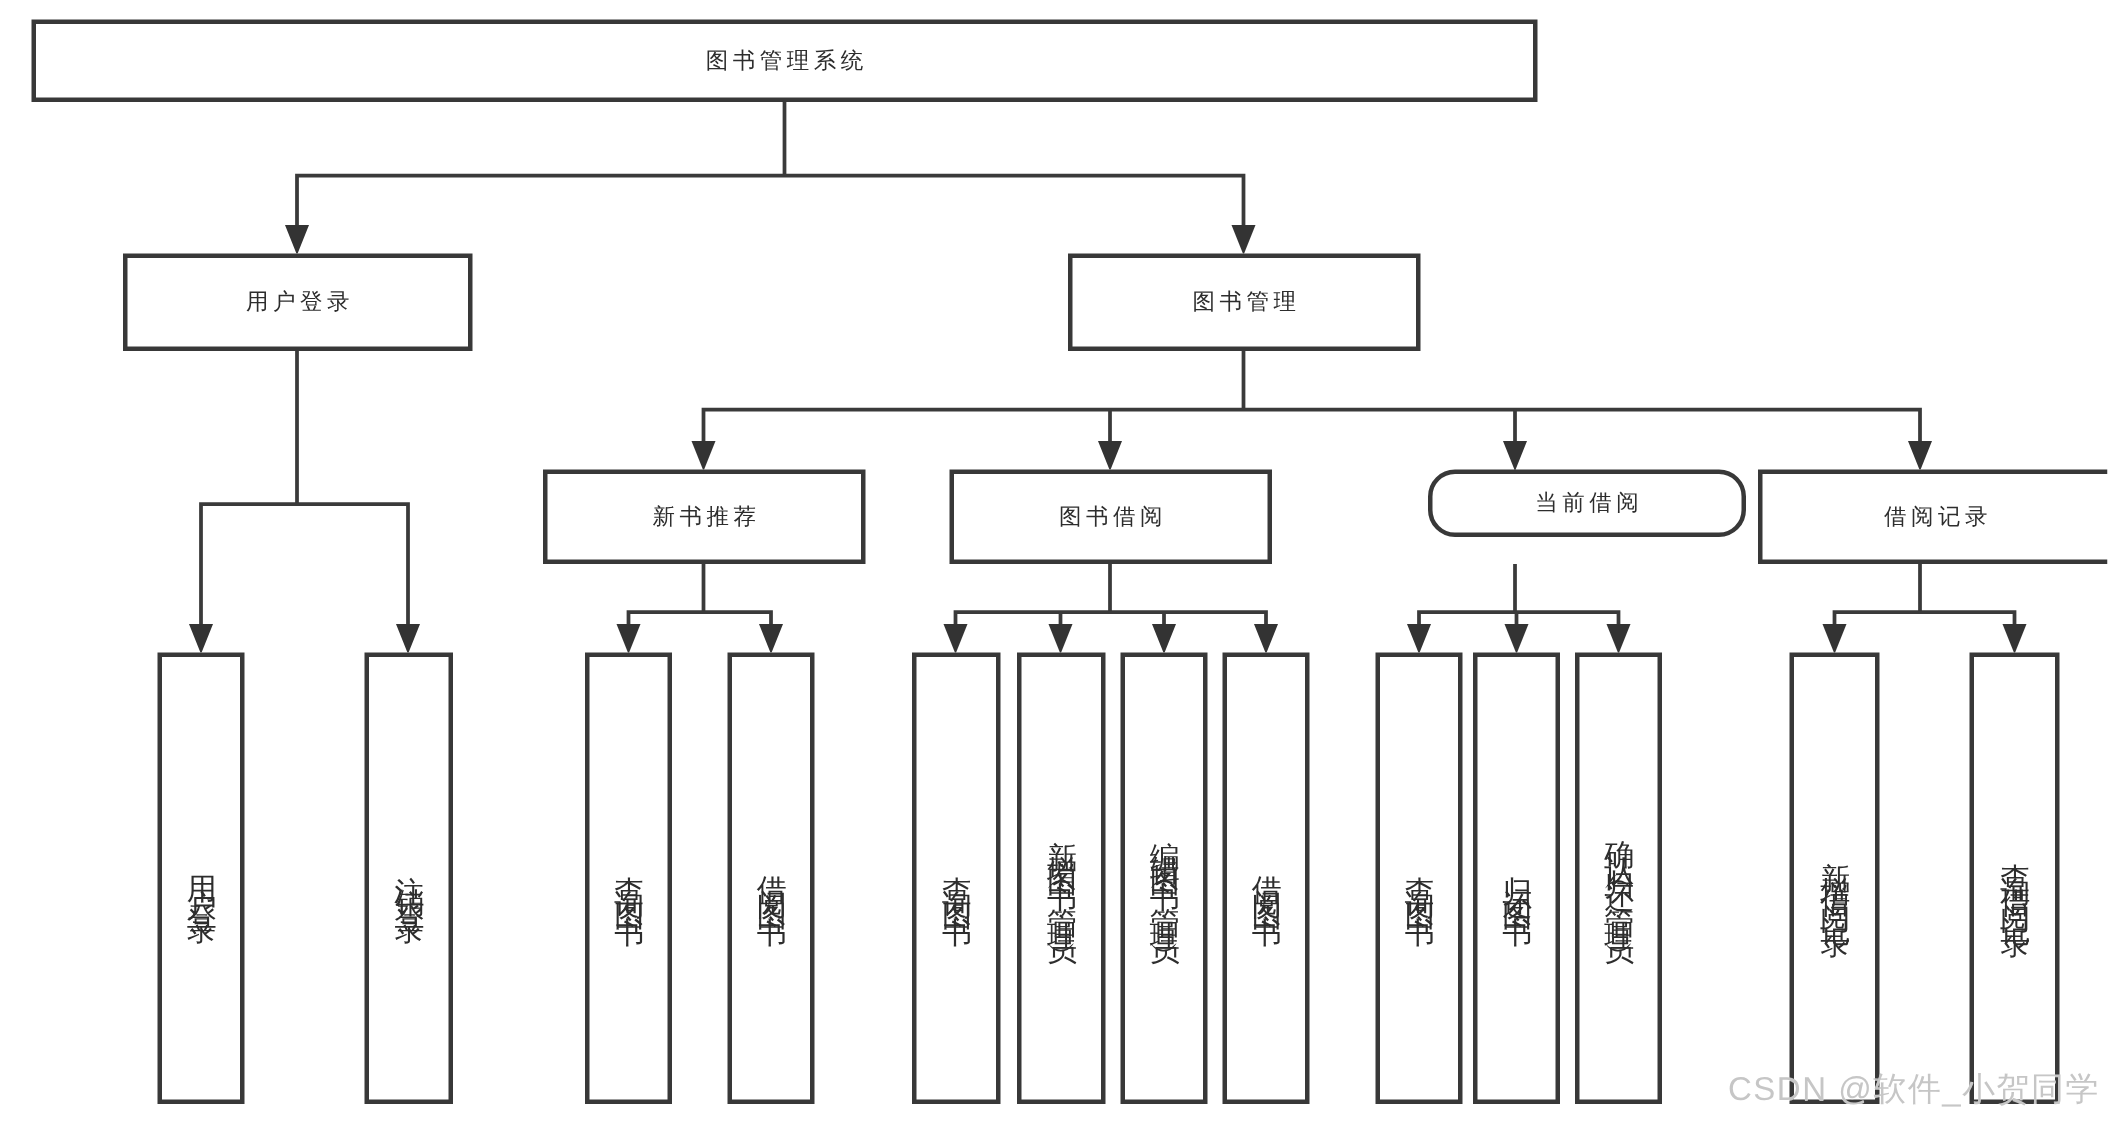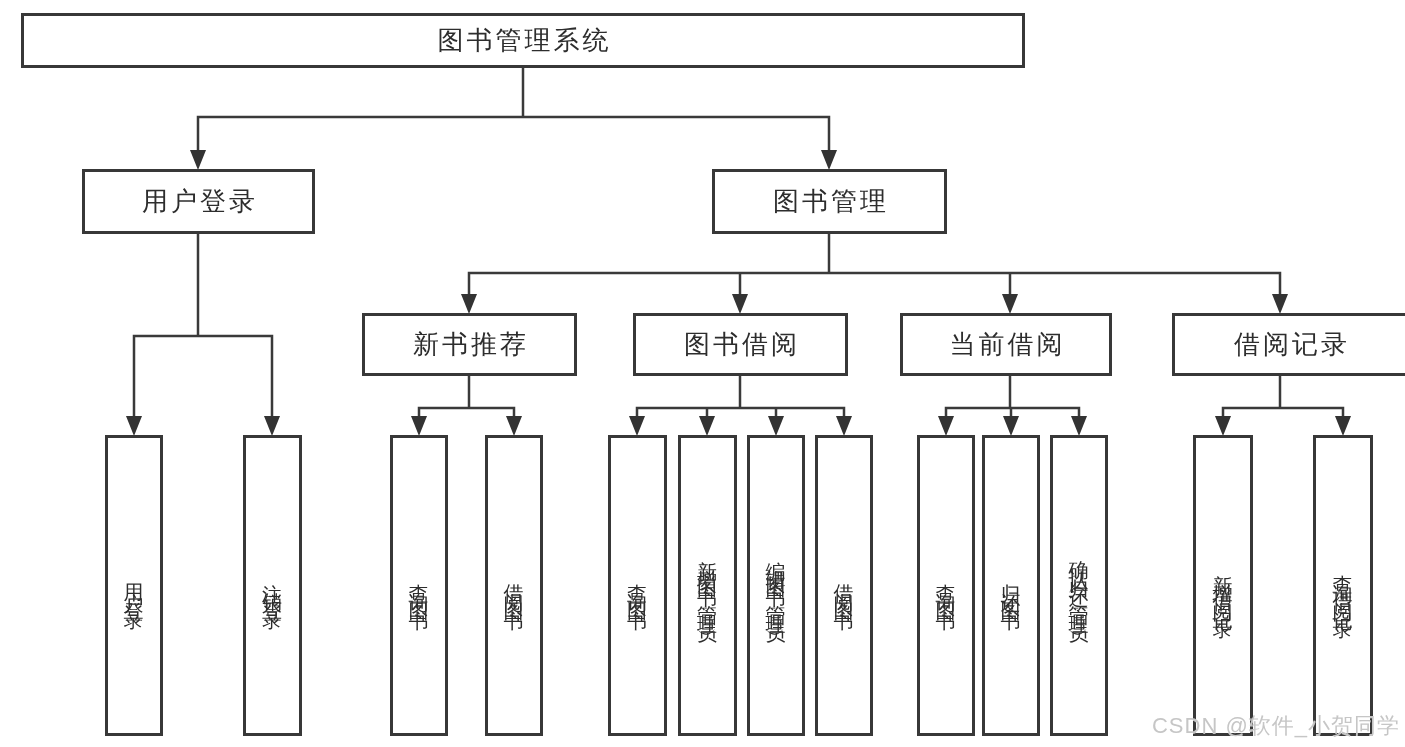--- a/index.html
+++ b/index.html
@@ -13,21 +13,21 @@
   svg.connectors{position:absolute;left:0;top:0;z-index:1;}
   svg.connectors path{stroke:#3a3a3a;stroke-width:2.5;fill:none;stroke-linejoin:miter;}
   svg.connectors polygon{fill:#333333;stroke:none;}
   .node{
     position:absolute;
     box-sizing:border-box;
     background:#ffffff;
     border:3px solid #383838;
     display:flex;align-items:center;justify-content:center;
     color:#2d2d2d;
-    font-size:26px;letter-spacing:3px;text-indent:3px;
+    font-size:15px;letter-spacing:3px;text-indent:3px;
     z-index:2;
     white-space:nowrap;
   }
   .leaf{
     writing-mode:vertical-rl;
     text-orientation:mixed;
     font-size:20px;
     letter-spacing:9px;
     text-indent:0;
     line-height:1;
@@ -96,21 +96,21 @@
     <polygon points="1335,416 1351,416 1343,436"></polygon>
   </svg>
 
   <div class="node" style="left:21px;top:13px;width:1004px;height:55px;">图书管理系统</div>
 
   <div class="node" style="left:82px;top:169px;width:233px;height:65px;">用户登录</div>
   <div class="node" style="left:712px;top:169px;width:235px;height:65px;">图书管理</div>
 
   <div class="node" style="left:362px;top:313px;width:215px;height:63px;">新书推荐</div>
   <div class="node" style="left:633px;top:313px;width:215px;height:63px;">图书借阅</div>
-  <div class="node" style="left:900px;top:313px;width:212px;height:63px;">当前借阅</div>
+  <div class="node" style="left:952px;top:313px;width:212px;height:45px;border-radius:18px;">当前借阅</div>
   <div class="node" style="left:1172px;top:313px;width:237px;height:63px;">借阅记录</div>
 
   <div class="node leaf" style="left:105px;top:435px;width:58px;height:301px;">用户登录</div>
   <div class="node leaf" style="left:243px;top:435px;width:59px;height:301px;">注销登录</div>
 
   <div class="node leaf" style="left:390px;top:435px;width:58px;height:301px;">查询图书</div>
   <div class="node leaf" style="left:485px;top:435px;width:58px;height:301px;">借阅图书</div>
 
   <div class="node leaf" style="left:608px;top:435px;width:59px;height:301px;">查询图书</div>
   <div class="node leaf" style="left:678px;top:435px;width:59px;height:301px;">新增图书（管理员）</div>

